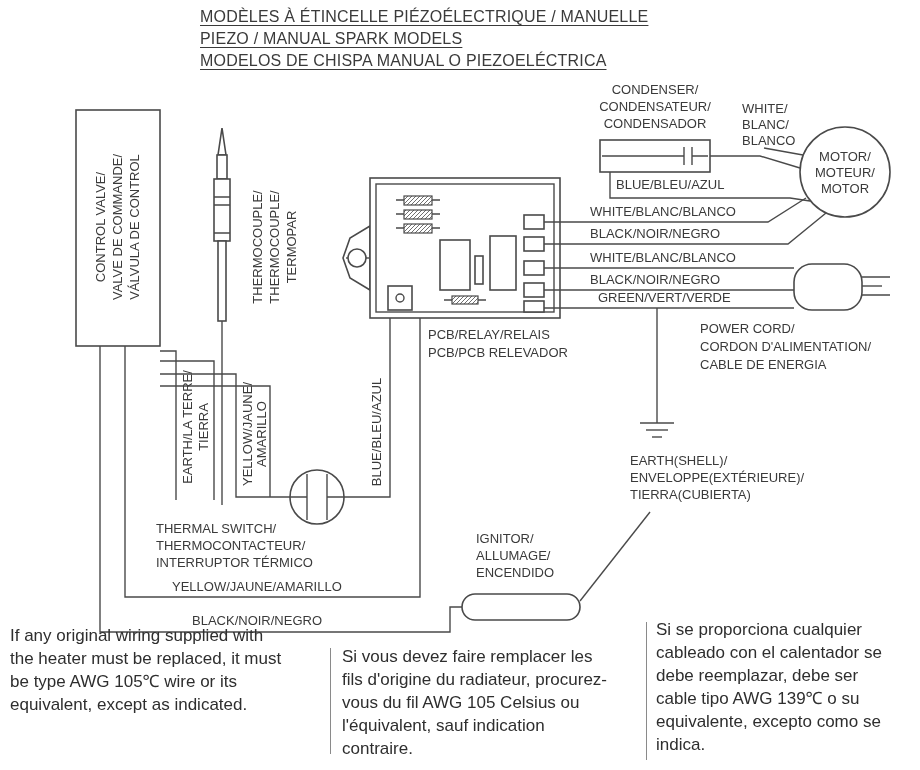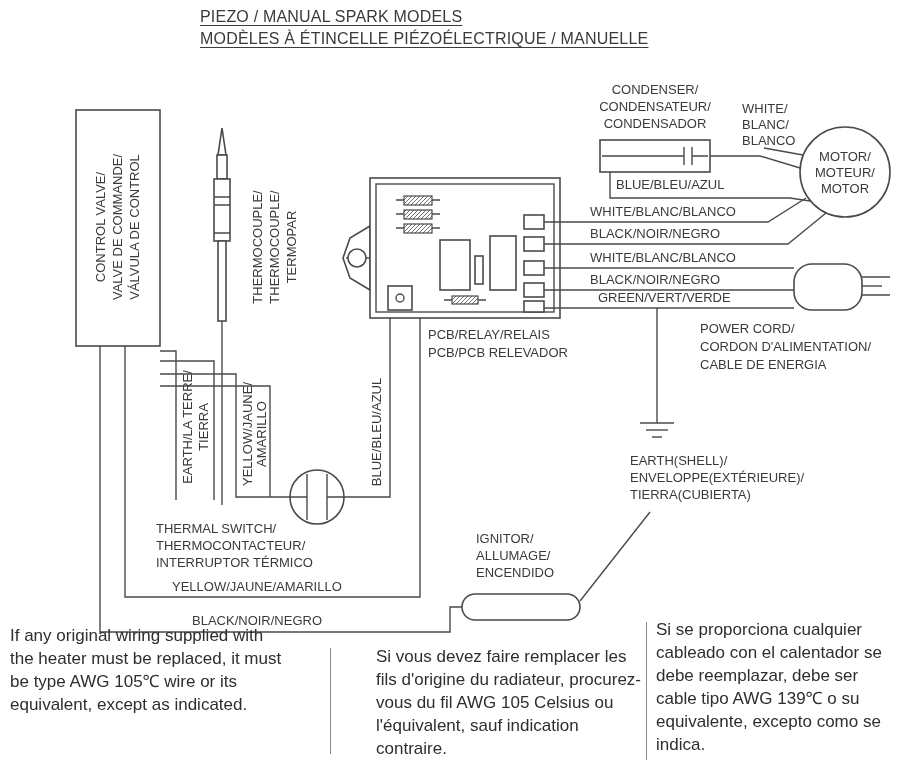--- a/index.html
+++ b/index.html
@@ -11,31 +11,32 @@
   svg { position:absolute; left:0; top:0; }
   svg text { font-family:"Liberation Sans", sans-serif; font-size:13px; fill:#3a3a3a; }
   .w { stroke:#4a4a4a; stroke-width:1.4; fill:none; }
   .c { stroke:#4a4a4a; stroke-width:1.6; fill:#ffffff; }
   .hatchfill { stroke:#4a4a4a; stroke-width:1.2; }
   .note { position:absolute; white-space:pre-line; color:#2e2e2e; font-size:17px; line-height:23px; }
   .divider { position:absolute; width:1px; background:#8a8a8a; }
   .divider-1 { left:330px; top:648px; height:106px; }
   .divider-2 { left:646px; top:622px; height:138px; }
   .note-en { left:10px; top:624px; width:320px; }
-  .note-fr { left:342px; top:645px; width:302px;margin-left:34px; }
+  .note-fr { left:342px; top:645px; width:302px; }
   .note-es { left:656px; top:618px; width:264px; }
 </style>
 </head>
 <body>
 
 <div class="page">
 
   <div class="title">
+    <div class="title-line">MODÈLES À ÉTINCELLE PIÉZOÉLECTRIQUE / MANUELLE</div>
     <div class="title-line">PIEZO / MANUAL SPARK MODELS</div>
-    <div class="title-line">MODÈLES À ÉTINCELLE PIÉZOÉLECTRIQUE / MANUELLE</div>
+    <div class="title-line">MODELOS DE CHISPA MANUAL O PIEZOELÉCTRICA</div>
   </div>
 
   <svg width="920" height="770" viewBox="0 0 920 770">
     <defs>
       <pattern id="hatch" width="4" height="4" patternUnits="userSpaceOnUse">
         <path d="M0,4 L4,0" stroke="#4a4a4a" stroke-width="0.8"></path>
       </pattern>
     </defs>
 
     <g>

